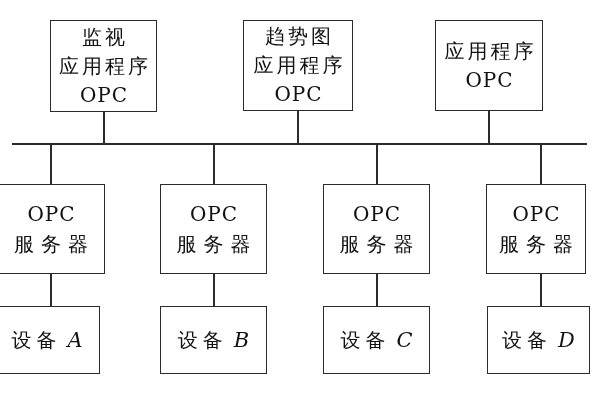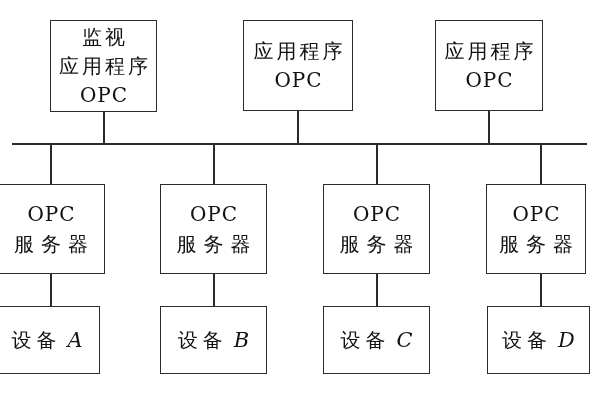--- a/index.html
+++ b/index.html
@@ -57,20 +57,21 @@
 
 <div class="canvas">
 
   <div class="node app-box" style="left:50px; top:20px; width:107px; height:92px;">
     <span class="cjk">监视</span>
     <span class="cjk">应用程序</span>
     <span class="opc">OPC</span>
   </div>
 
   <div class="node app-box" style="left:243px; top:20px; width:110px; height:91px;">
+    <span class="cjk">趋势图</span>
     <span class="cjk">应用程序</span>
     <span class="opc">OPC</span>
   </div>
 
   <div class="node app-box" style="left:435px; top:20px; width:108px; height:91px;">
     <span class="cjk">应用程序</span>
     <span class="opc">OPC</span>
   </div>
 
   <div class="vline" style="left:103px; top:111px; height:33px;"></div>

